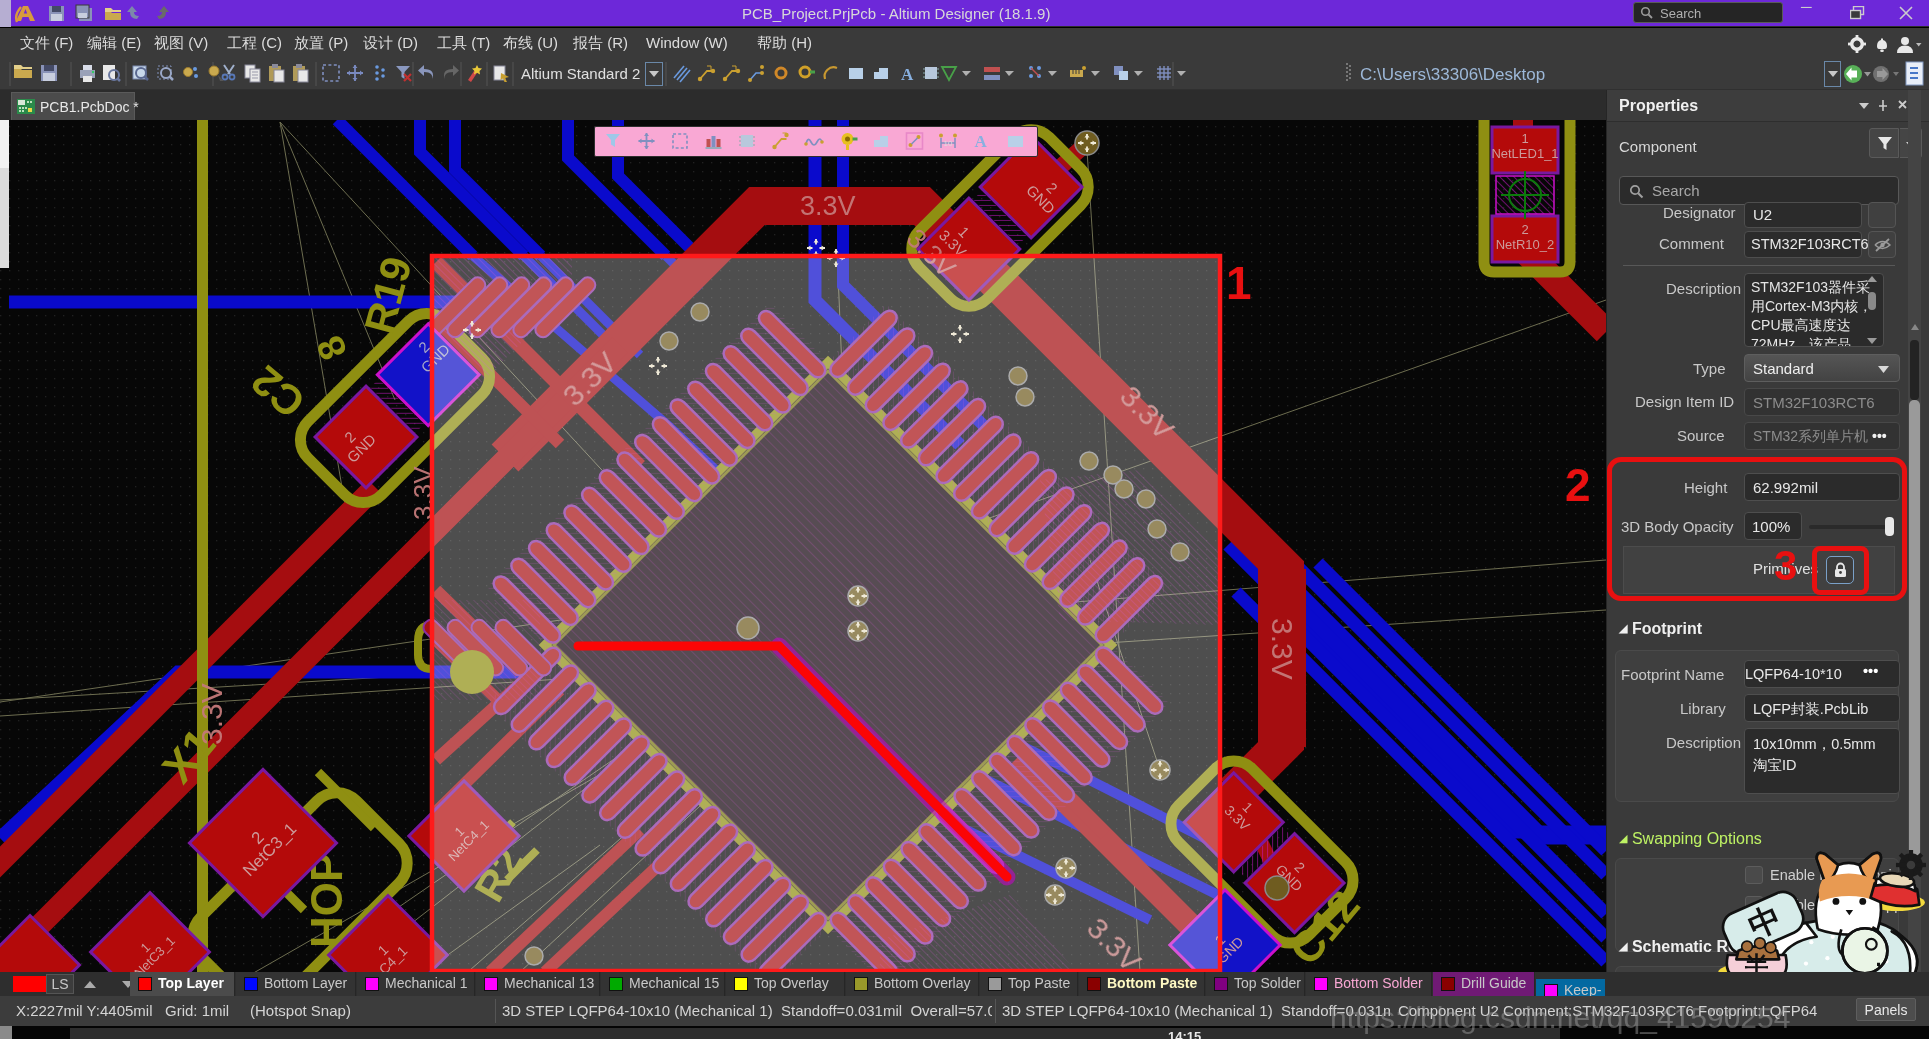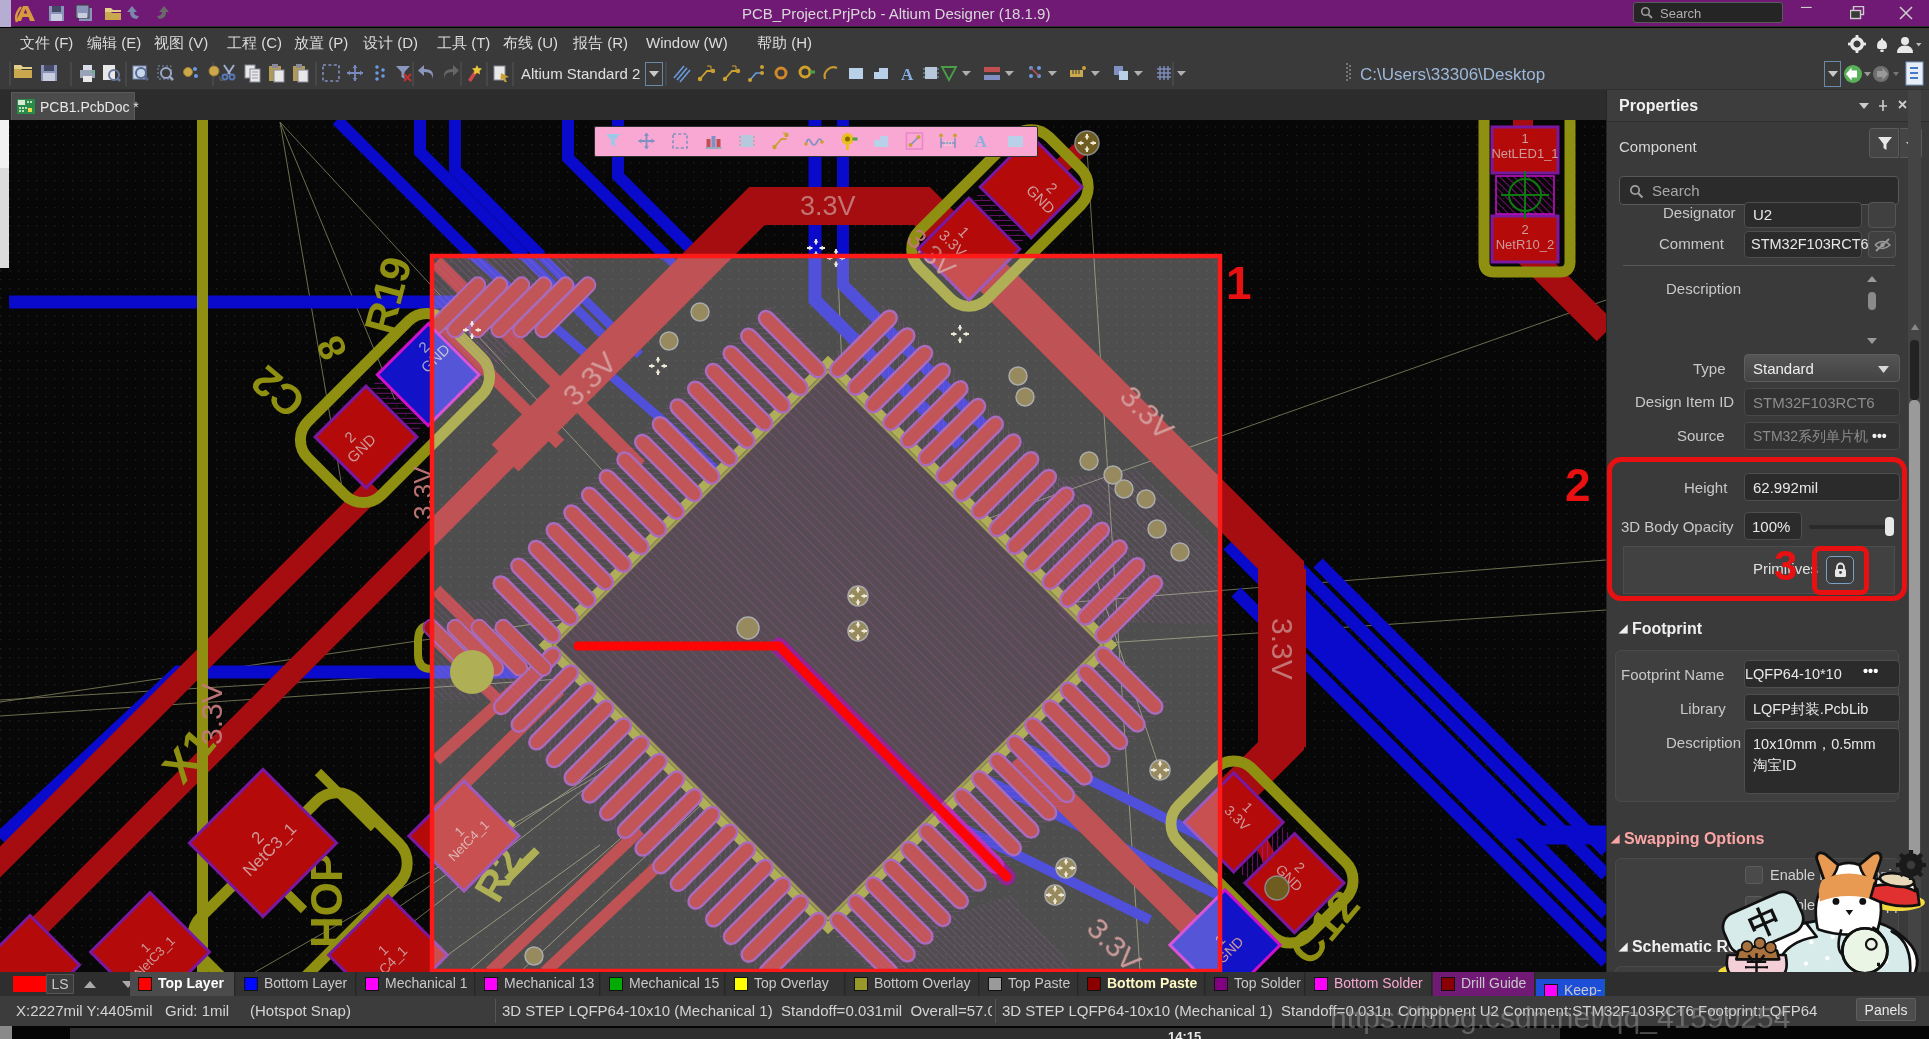--- a/index.html
+++ b/index.html
@@ -2,21 +2,21 @@
 <html><head><meta charset="utf-8">
 <style>
 *{margin:0;padding:0;box-sizing:border-box}
 html,body{width:1929px;height:1039px;overflow:hidden;background:#000;font-family:"Liberation Sans",sans-serif}
 .abs{position:absolute}
 body{position:relative}
 .txt{white-space:nowrap}
 </style></head>
 <body>
 
-<div class="abs" style="left:0;top:0;width:1929px;height:27px;background:#701a75;border-bottom:1px solid #2e2e2e">
+<div class="abs" style="left:0;top:0;width:1929px;height:27px;background:#6d28d9;border-bottom:1px solid #2e2e2e">
   <div class="abs" style="left:0;top:0;width:11px;height:27px;background:#b6aed2"></div>
   <svg class="abs" style="left:13px;top:3px" width="330" height="22" viewBox="0 0 330 22">
     <path d="M3 18 L10 3 L15 3 L22 18 L17 18 L15.5 14 L9.5 14 L8 18 Z M10.8 10.5 L14.2 10.5 L12.5 6 Z" fill="#d89a3e"></path>
     <path d="M4 19 Q1 12 8 4" stroke="#d89a3e" stroke-width="2.4" fill="none"></path>
     <rect x="36" y="3" width="15" height="15" fill="#8a93b8"></rect>
       <rect x="39" y="3" width="9" height="6" fill="#444a66"></rect>
       <rect x="38" y="11" width="11" height="7" fill="#c8cede"></rect>
     <rect x="66" y="5" width="13" height="13" fill="#8a93b8"></rect>
       <rect x="63" y="2" width="13" height="13" fill="#8a93b8" stroke="#3a3a3a"></rect>
       <rect x="65" y="10" width="9" height="5" fill="#c8cede"></rect>
@@ -831,20 +831,21 @@
   <div class="abs" style="left:137px;top:141px;width:118px;height:27px;background:#2b2b2b;border:1px solid #4e4e4e;border-radius:4px;color:#e8e8e8;padding:4px 6px;font-size:14.5px">STM32F103RCT6</div>
   <div class="abs" style="left:261px;top:141px;width:28px;height:27px;background:#404040;border:1px solid #555;border-radius:4px">
     <svg class="abs" style="left:5px;top:6px" width="17" height="14" viewBox="0 0 17 14">
         <path d="M1 7 Q8.5 0 16 7 Q8.5 14 1 7" fill="none" stroke="#9a9a9a" stroke-width="1.5"></path>
         <circle cx="8.5" cy="7" r="2.2" fill="#9a9a9a"></circle>
         <line x1="2" y1="13" x2="15" y2="1" stroke="#9a9a9a" stroke-width="1.8"></line>
       </svg>
   </div>
   <div class="abs" style="left:16px;top:175px;width:272px;height:1px;background:#585858"></div>
   <div class="abs txt" style="left:59px;top:190px;color:#c8c8c8">Description</div>
+  <div class="abs" style="left:137px;top:183px;width:140px;height:74px;background:#2b2b2b;border:1px solid #4e4e4e;border-radius:4px;color:#e6e6e6;padding:4px 6px;font-size:14px;line-height:19px;overflow:hidden">STM32F103器件采用Cortex-M3内核，CPU最高速度达72MHz。该产品</div>
   <div class="abs" style="left:258px;top:184px;width:14px;height:72px">
     <svg width="14" height="72" viewBox="0 0 14 72">
         <path d="M2 8 L12 8 L7 2 Z" fill="#9a9a9a"></path>
         <rect x="3" y="18" width="8" height="18" rx="4" fill="#8a8a8a"></rect>
         <path d="M2 64 L12 64 L7 70 Z" fill="#9a9a9a"></path>
       </svg>
   </div>
   <div class="abs txt" style="left:86px;top:270px;color:#c8c8c8">Type</div>
   <div class="abs" style="left:137px;top:264px;width:156px;height:28px;background:linear-gradient(#555,#434343);border:1px solid #5e5e5e;border-radius:4px;color:#eee;padding:5px 8px">Standard
     <svg class="abs" style="left:132px;top:10px" width="13" height="9" viewBox="0 0 13 9">
@@ -872,21 +873,21 @@
       </svg>
   </div>
   <div class="abs txt" style="left:12px;top:530px;font-weight:bold;font-size:16px;color:#f0f0f0"><span style="font-size:11px;vertical-align:2px">◢</span> Footprint</div>
   <div class="abs" style="left:8px;top:560px;width:284px;height:152px;background:#3f3f3f;border:1px solid #4a4a4a;border-radius:6px"></div>
   <div class="abs txt" style="left:14px;top:576px;color:#c8c8c8">Footprint Name</div>
   <div class="abs" style="left:137px;top:570px;width:156px;height:28px;background:#2b2b2b;border:1px solid #4e4e4e;border-radius:4px;color:#e8e8e8;padding:5px 0;font-size:14.5px">LQFP64-10*10 <span class="abs" style="left:118px;top:2px;color:#fff;font-weight:bold">•••</span></div>
   <div class="abs txt" style="left:73px;top:610px;color:#c8c8c8">Library</div>
   <div class="abs" style="left:137px;top:604px;width:156px;height:28px;background:#2b2b2b;border:1px solid #4e4e4e;border-radius:4px;color:#e8e8e8;padding:5px 8px;font-size:14.5px">LQFP封装.PcbLib</div>
   <div class="abs txt" style="left:59px;top:644px;color:#c8c8c8">Description</div>
   <div class="abs" style="left:137px;top:638px;width:156px;height:66px;background:#2b2b2b;border:1px solid #4e4e4e;border-radius:4px;color:#e8e8e8;padding:5px 8px;font-size:14.5px;line-height:21px">10x10mm，0.5mm<br>淘宝ID</div>
-  <div class="abs txt" style="left:4px;top:740px;font-weight:bold;font-size:16px;color:#fca5a5"><span style="font-size:11px;vertical-align:2px">◢</span> Swapping Options</div>
+  <div class="abs txt" style="left:12px;top:740px;font-weight:normal;font-size:16px;color:#bef264"><span style="font-size:11px;vertical-align:2px">◢</span> Swapping Options</div>
   <div class="abs" style="left:8px;top:768px;width:284px;height:94px;background:#3f3f3f;border:1px solid #4a4a4a;border-radius:6px"></div>
   <div class="abs" style="left:138px;top:776px;width:18px;height:18px;background:#4a4a4a;border:1px solid #5c5c5c;border-radius:3px"></div>
   <div class="abs txt" style="left:163px;top:777px;color:#d0d0d0;font-size:14.5px">Enable Pin Swapping</div>
   <div class="abs" style="left:138px;top:806px;width:18px;height:18px;background:#4a4a4a;border:1px solid #5c5c5c;border-radius:3px"></div>
   <div class="abs txt" style="left:163px;top:807px;color:#d0d0d0;font-size:14.5px">Enabled Part Swapping</div>
   <div class="abs txt" style="left:12px;top:848px;font-weight:bold;font-size:16px;color:#f0f0f0"><span style="font-size:11px;vertical-align:2px">◢</span> Schematic Reference Info</div>
   <div class="abs" style="left:8px;top:876px;width:284px;height:22px;background:#3f3f3f;border:1px solid #4a4a4a;border-radius:6px 6px 0 0;border-bottom:none"></div>
   <div class="abs txt" style="left:12px;top:892px;color:#d8d8d8;font-size:14.5px">1 object is selected</div>
   <div class="abs" style="left:301px;top:0px;width:13px;height:910px;background:#444"></div>
   <div class="abs" style="left:303px;top:250px;width:9px;height:60px;background:#232323;border-radius:4px"></div>
@@ -1009,21 +1010,21 @@
       <div class="abs txt" style="left:28px;top:3px;font-weight:normal;color:#c8c8c8">Top Solder</div>
     </div>
   <div class="abs" style="left:1306px;top:0;width:126px;height:24px;background:#333;border-right:1px solid #262626">
       <div class="abs" style="left:8px;top:5px;width:14px;height:14px;background:#f0f;border:1px solid #111"></div>
       <div class="abs txt" style="left:28px;top:3px;font-weight:normal;color:#f9a8d4">Bottom Solder</div>
     </div>
   <div class="abs" style="left:1433px;top:0;width:102px;height:24px;background:#701a75;border-right:1px solid #262626">
       <div class="abs" style="left:8px;top:5px;width:14px;height:14px;background:#8a0000;border:1px solid #111"></div>
       <div class="abs txt" style="left:28px;top:3px;font-weight:normal;color:#c8c8c8">Drill Guide</div>
     </div>
-  <div class="abs" style="left:1536px;top:7px;width:69px;height:24px;background:#1d4ed8;border-right:1px solid #0369a1">
+  <div class="abs" style="left:1536px;top:7px;width:69px;height:24px;background:#0369a1;border-right:1px solid #0369a1">
       <div class="abs" style="left:8px;top:5px;width:14px;height:14px;background:#f0f;border:1px solid #111"></div>
       <div class="abs txt" style="left:28px;top:3px;font-weight:normal;color:#c8c8c8">Keep-</div>
     </div>
 </div>
 
 <div class="abs" style="left:0;top:996px;width:1929px;height:30px;background:#3c3c3c;color:#d4d4d4;font-size:15px">
   <div class="abs txt" style="left:16px;top:6px">X:2227mil Y:4405mil&nbsp;&nbsp;&nbsp;Grid: 1mil&nbsp;&nbsp;&nbsp;&nbsp;&nbsp;(Hotspot Snap)</div>
   <div class="abs" style="left:495px;top:3px;width:1px;height:24px;background:#555"></div>
   <div class="abs" style="left:502px;top:6px;width:490px;height:20px;overflow:hidden;white-space:nowrap">3D STEP LQFP64-10x10 (Mechanical 1)&nbsp;&nbsp;Standoff=0.031mil&nbsp;&nbsp;Overall=57.087mi</div>
   <div class="abs" style="left:995px;top:3px;width:1px;height:24px;background:#555"></div>

